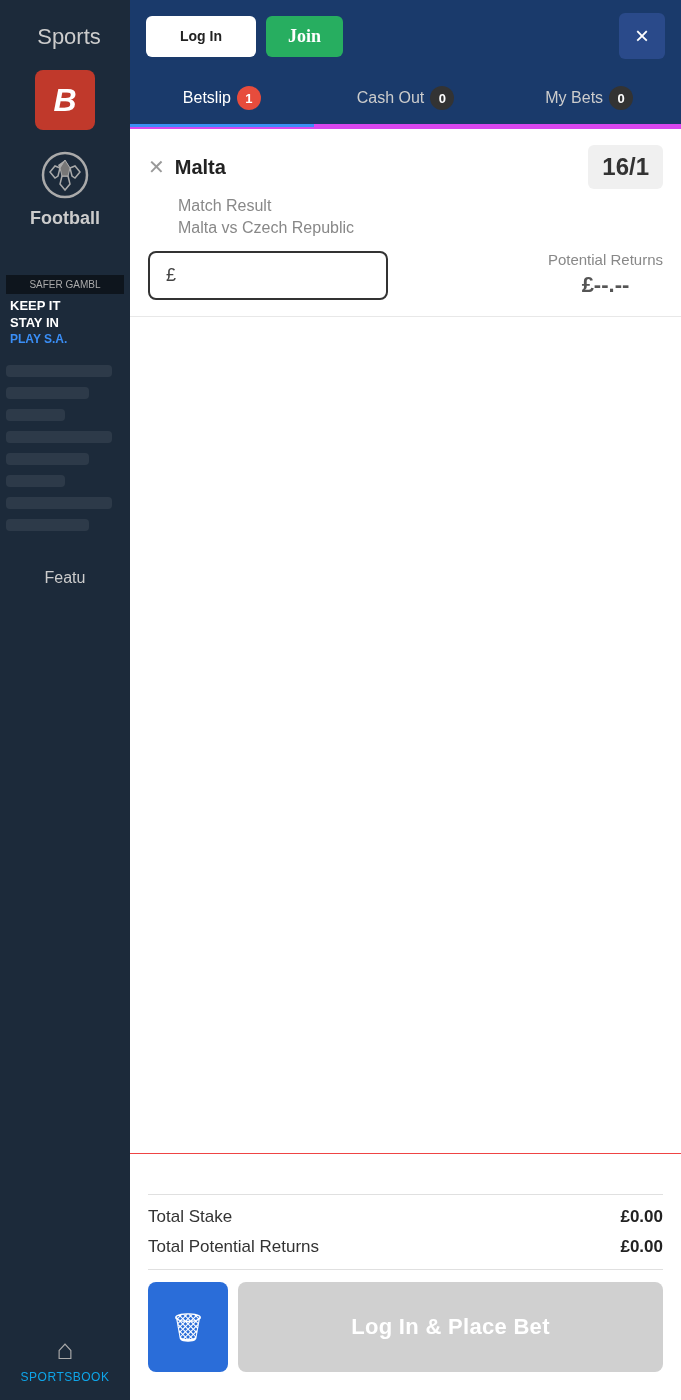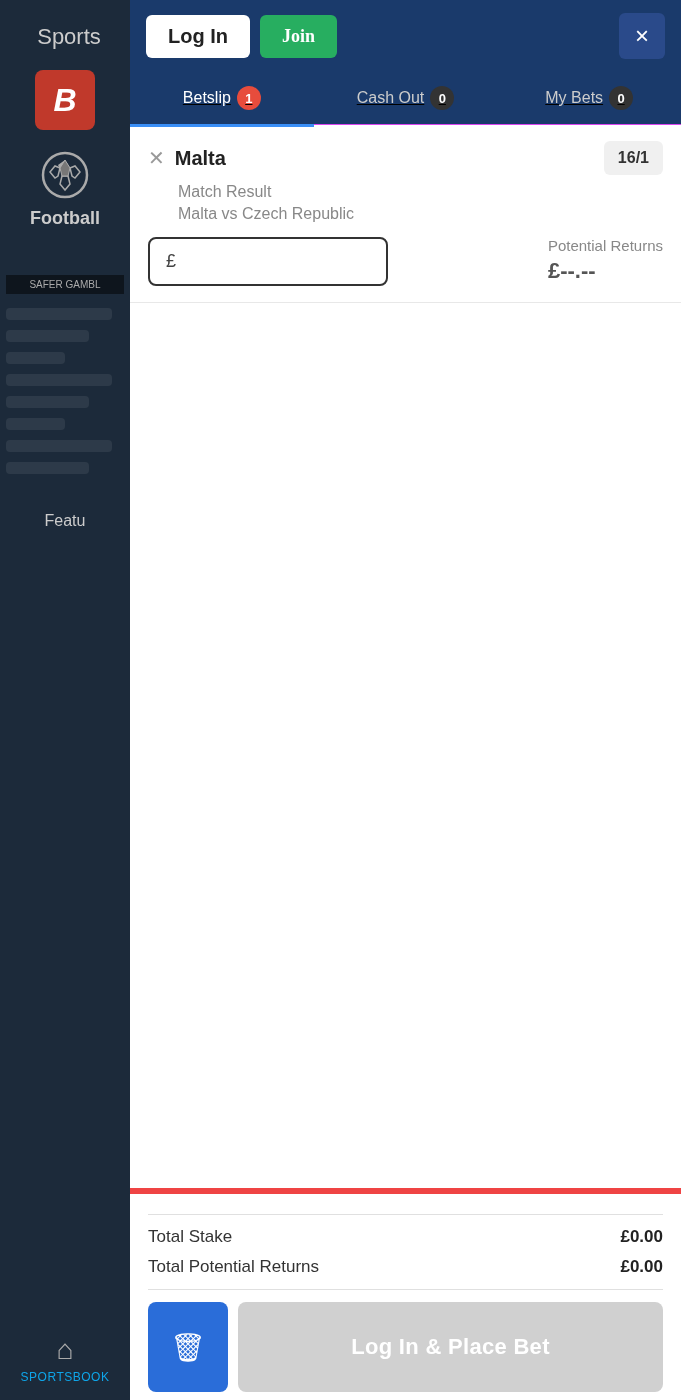--- a/index.html
+++ b/index.html
@@ -157,22 +157,22 @@
     .header-buttons {
       display: flex;
       gap: 10px;
     }
 
     .btn-login {
       background: white;
       color: #222;
       border: none;
       border-radius: 6px;
-      padding: 10px 22px;
-      font-size: 20px;
+      padding: 10px 34px;
+      font-size: 14px;
       font-weight: 600;
       cursor: pointer;
     }
 
     .btn-join {
       background: #27ae60;
       color: white;
       border: none;
       border-radius: 6px;
       padding: 10px 22px;
@@ -193,22 +193,21 @@
       justify-content: center;
       cursor: pointer;
       font-size: 24px;
       color: white;
     }
 
     
     .tabs-bar {
       background: #1a3a6b;
       display: flex;
-      border-bottom: 1px solid #d946ef;
-      text-decoration: underline;
+      border-bottom: 5px solid #d946ef;
     }
 
     .tab {
       flex: 1;
       text-align: center;
       padding: 14px 4px;
       color: #ccc;
       font-size: 16px;
       font-weight: 500;
       cursor: pointer;
@@ -278,21 +277,21 @@
     .bet-selection {
       font-size: 20px;
       font-weight: 700;
       color: #222;
     }
 
     .bet-odds {
       background: #f0f0f0;
       border-radius: 6px;
       padding: 8px 14px;
-      font-size: 16px;
+      font-size: 24px;
       font-weight: 600;
       color: #333;
     }
 
     .bet-market {
       color: #888;
       font-size: 16px;
       margin-bottom: 4px;
       margin-left: 30px;
     }
@@ -330,21 +329,21 @@
     .stake-input {
       border: none;
       outline: none;
       font-size: 18px;
       color: #222;
       width: 100%;
       background: transparent;
     }
 
     .potential-returns-col {
-      text-align: left;
+      text-align: center;
     }
 
     .potential-returns-label {
       color: #888;
       font-size: 15px;
       margin-bottom: 4px;
     }
 
     .potential-returns-value {
       color: #555;
@@ -354,22 +353,22 @@
 
     
     .betslip-spacer {
       flex: 1;
       background: white;
     }
 
     
     .betslip-footer {
       background: white;
-      border-top: 6px solid #ef4444;
-      padding: 8px 18px;
+      border-top: 1px solid #ef4444;
+      padding: 28px 18px;
     }
 
     .totals-row {
       display: flex;
       justify-content: space-between;
       margin-bottom: 10px;
     }
 
     .totals-label {
       color: #333;
@@ -459,20 +458,25 @@
         <polygon points="15,28 10,22 15,16 20,18 18,26" fill="none" stroke="#aaa" stroke-width="1.5"></polygon>
         <polygon points="25,40 20,34 22,26 28,26 30,34" fill="none" stroke="#aaa" stroke-width="1.5"></polygon>
         <polygon points="25,10 20,18 22,26 28,26 30,18" fill="#777" stroke="#aaa" stroke-width="1"></polygon>
       </svg>
       <span class="football-label">Football</span>
     </div>
     <div style="width:100%;padding:6px;margin-top:10px;">
       <div class="safer-gambling-banner">
         <div style="font-size:10px;color:#aaa;">SAFER GAMBL</div>
       </div>
+      <div class="safer-gambling-text">
+        <div style="color:#fff;font-size:13px;font-weight:bold;">KEEP IT</div>
+        <div style="color:#fff;font-size:13px;font-weight:bold;">STAY IN</div>
+        <div style="color:#3a8ef6;font-size:12px;font-weight:bold;">PLAY S.A.</div>
+      </div>
     </div>
 
     <div class="blurred-rows">
       <div class="blurred-row wide"></div>
       <div class="blurred-row medium"></div>
       <div class="blurred-row short"></div>
       <div class="blurred-row wide"></div>
       <div class="blurred-row medium"></div>
       <div class="blurred-row short"></div>
       <div class="blurred-row wide"></div>

